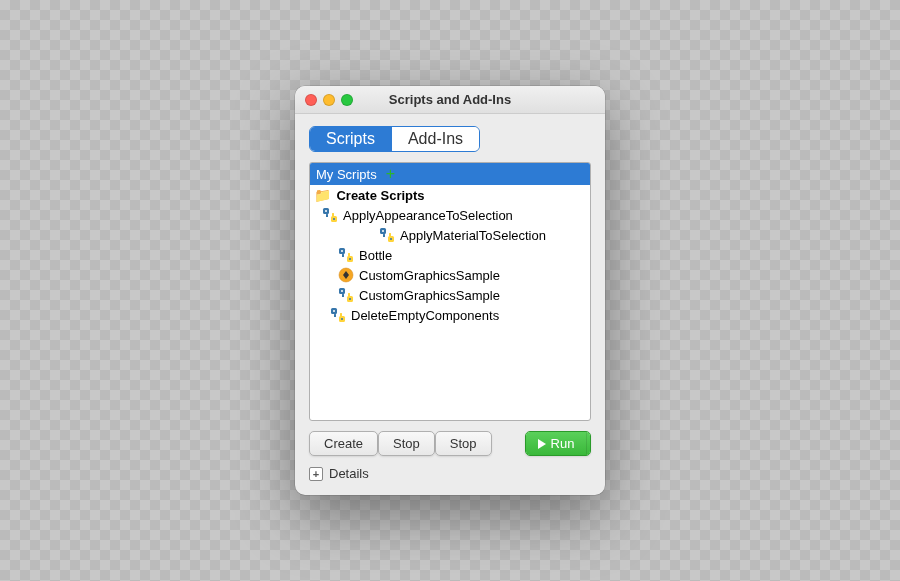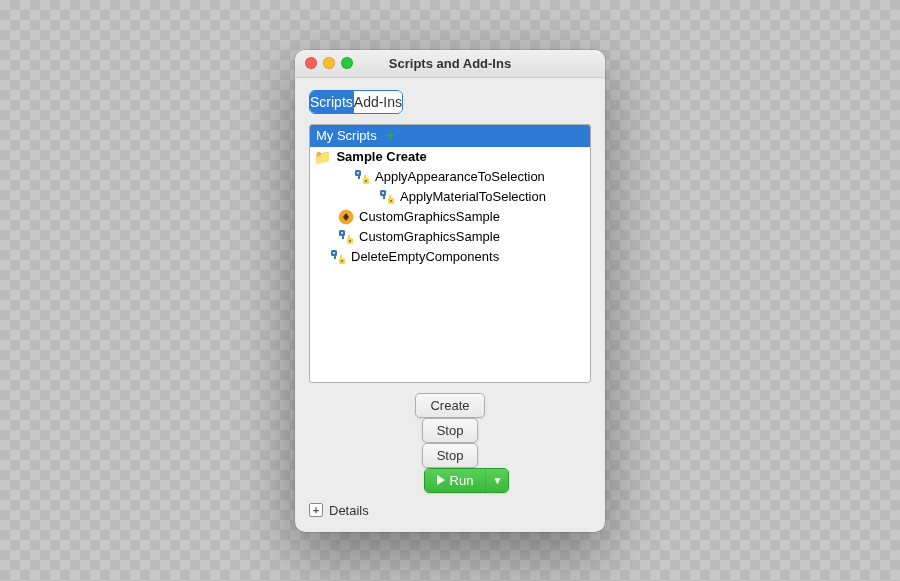--- a/index.html
+++ b/index.html
@@ -78,22 +78,22 @@
     .tabs {
       display: flex;
       gap: 0;
       border: 1.5px solid #2d7bd4;
       border-radius: 6px;
       overflow: hidden;
       width: fit-content;
     }
 
     .tab {
-      padding: 3px 0;
-      font-size: 14px;
+      padding: 3px 16px;
+      font-size: 16px;
       cursor: pointer;
       background: white;
       color: #333;
       border: none;
       outline: none;
       user-select: none;
     }
 
     .tab.active {
       background: #2d7bd4;
@@ -169,21 +169,20 @@
     .py-icon svg {
       width: 16px;
       height: 16px;
     }
 
     .buttons-row {
       display: flex;
       gap: 0;
       align-items: center;
       justify-content: center;
-      flex-direction: column;
     }
 
     .btn {
       padding: 4px 14px;
       font-size: 13px;
       border-radius: 5px;
       border: 1px solid #b0b0b0;
       background: linear-gradient(to bottom, #f8f8f8, #e8e8e8);
       color: #333;
       cursor: pointer;
@@ -281,24 +280,24 @@
 
     <div class="list-container">
 
       <div class="list-item selected">
         <span>My Scripts</span>
         <span class="plus-icon">+</span>
       </div>
 
       <div class="list-item group-header">
         <span class="folder-icon">📁</span>
-        <span>Sample Create</span>
-      </div>
-
-      <div class="list-item" style="padding-left: 44px;">
+        <span>Create Scripts</span>
+      </div>
+
+      <div class="list-item" style="padding-left: 12px;">
         <span class="py-icon">
           <svg viewBox="0 0 16 16" xmlns="http://www.w3.org/2000/svg">
             <rect x="1" y="1" width="6" height="6" rx="1.5" fill="#3776AB"></rect>
             <rect x="9" y="9" width="6" height="6" rx="1.5" fill="#FFD43B"></rect>
             <circle cx="4" cy="4" r="1" fill="white"></circle>
             <circle cx="12" cy="12" r="1" fill="#3776AB"></circle>
             <rect x="4" y="7" width="2" height="3" rx="0.5" fill="#3776AB"></rect>
             <rect x="10" y="6" width="2" height="3" rx="0.5" fill="#FFD43B"></rect>
           </svg>
         </span>
@@ -309,20 +308,33 @@
           <svg viewBox="0 0 16 16" xmlns="http://www.w3.org/2000/svg">
             <rect x="1" y="1" width="6" height="6" rx="1.5" fill="#3776AB"></rect>
             <rect x="9" y="9" width="6" height="6" rx="1.5" fill="#FFD43B"></rect>
             <circle cx="4" cy="4" r="1" fill="white"></circle>
             <circle cx="12" cy="12" r="1" fill="#3776AB"></circle>
             <rect x="4" y="7" width="2" height="3" rx="0.5" fill="#3776AB"></rect>
             <rect x="10" y="6" width="2" height="3" rx="0.5" fill="#FFD43B"></rect>
           </svg>
         </span>
         <span>ApplyMaterialToSelection</span>
+      </div>
+      <div class="list-item" style="padding-left: 28px;">
+        <span class="py-icon">
+          <svg viewBox="0 0 16 16" xmlns="http://www.w3.org/2000/svg">
+            <rect x="1" y="1" width="6" height="6" rx="1.5" fill="#3776AB"></rect>
+            <rect x="9" y="9" width="6" height="6" rx="1.5" fill="#FFD43B"></rect>
+            <circle cx="4" cy="4" r="1" fill="white"></circle>
+            <circle cx="12" cy="12" r="1" fill="#3776AB"></circle>
+            <rect x="4" y="7" width="2" height="3" rx="0.5" fill="#3776AB"></rect>
+            <rect x="10" y="6" width="2" height="3" rx="0.5" fill="#FFD43B"></rect>
+          </svg>
+        </span>
+        <span>Bottle</span>
       </div>
       <div class="list-item" style="padding-left: 28px;">
         <span class="py-icon">
           <svg viewBox="0 0 16 16" xmlns="http://www.w3.org/2000/svg">
             <circle cx="8" cy="8" r="7" fill="#f5a623" stroke="#d4891c" stroke-width="0.5"></circle>
             <path d="M5 8 L8 4 L11 8 L8 12 Z" fill="#333"></path>
           </svg>
         </span>
         <span>CustomGraphicsSample</span>
       </div>

